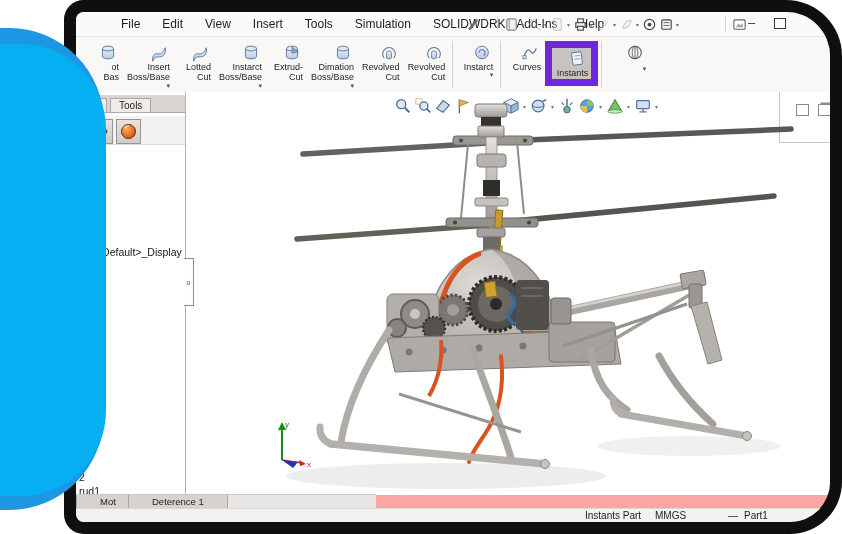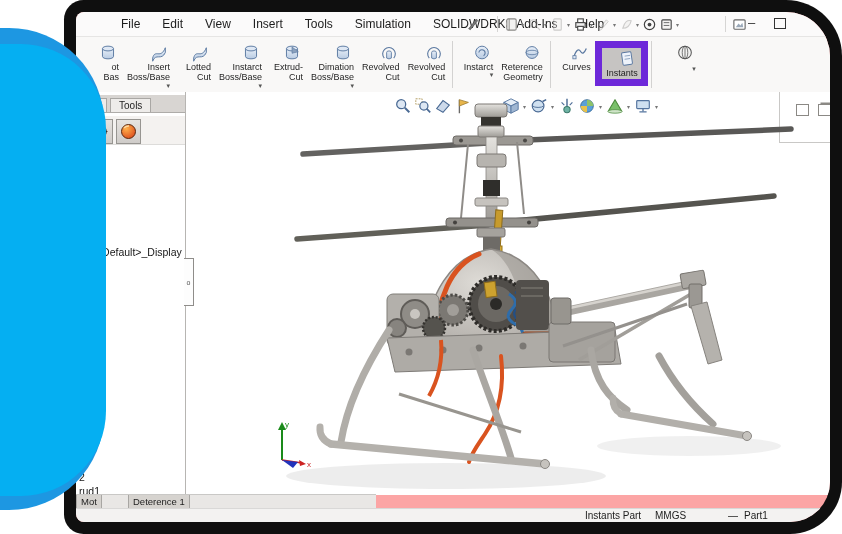--- a/index.html
+++ b/index.html
@@ -60,21 +60,21 @@
   .hud{position:absolute;left:208px;top:5px;display:flex;align-items:center;gap:2px}
   .hicon{width:18px;height:18px}
   .mdi{position:absolute;top:12px;width:11px;height:10px;border:1.2px solid #8b8985}
   .mdi2{box-shadow:2px -2px 0 -0.5px #8b8985}
   .pane-line-v{position:absolute;left:593px;top:0;width:1px;height:50px;background:#c9c8c6}
   .pane-line-h{position:absolute;left:593px;top:50px;right:0;height:1px;background:#c9c8c6}
 
   
   .tabstrip{position:absolute;left:0;bottom:13px;width:300px;height:14px;background:#e9e7e5;border-top:1px solid #c9c8c6}
   .btab{position:absolute;top:0;height:13px;font-size:9.5px;color:#1e1e1e;background:#d6d3cf;
-        border:1px solid #a8a6a3;border-top:none;padding:0 4px;line-height:13px;white-space:nowrap}
+        border:1px solid #a8a6a3;border-top:none;padding:0 23px;line-height:13px;white-space:nowrap}
   .status{position:absolute;left:0;right:0;bottom:0;height:13px;background:#f3f2f1;border-top:1px solid #d9d8d7;
           font-size:10px;color:#1d1d1d}
   .status span{position:absolute;top:0;line-height:13px;white-space:nowrap}
 </style>
 </head>
 <body>
 
 <svg width="0" height="0" style="position:absolute" aria-hidden="true">
   <defs>
     <linearGradient id="bg1" x1="0" y1="0" x2="0" y2="1">
@@ -356,27 +356,20 @@
         <span class="l">Cut</span>
       </div>
       <div class="rsep"></div>
       <div class="rbtn">
         <svg class="ric">
             <use href="#ic-swirl"></use>
           </svg>
         <span class="l">Instarct</span>
         <span class="caret2">▾</span>
       </div>
-      <div class="rbtn">
-        <svg class="ric">
-            <use href="#ic-geo"></use>
-          </svg>
-        <span class="l">Reterence</span>
-        <span class="l">Geometry</span>
-      </div>
       <div class="rsep"></div>
       <div class="rbtn">
         <svg class="ric">
             <use href="#ic-curve"></use>
           </svg>
         <span class="l">Curves</span>
       </div>
       <div class="rbtn selected">
         <svg class="ric">
             <use href="#ic-page"></use>

